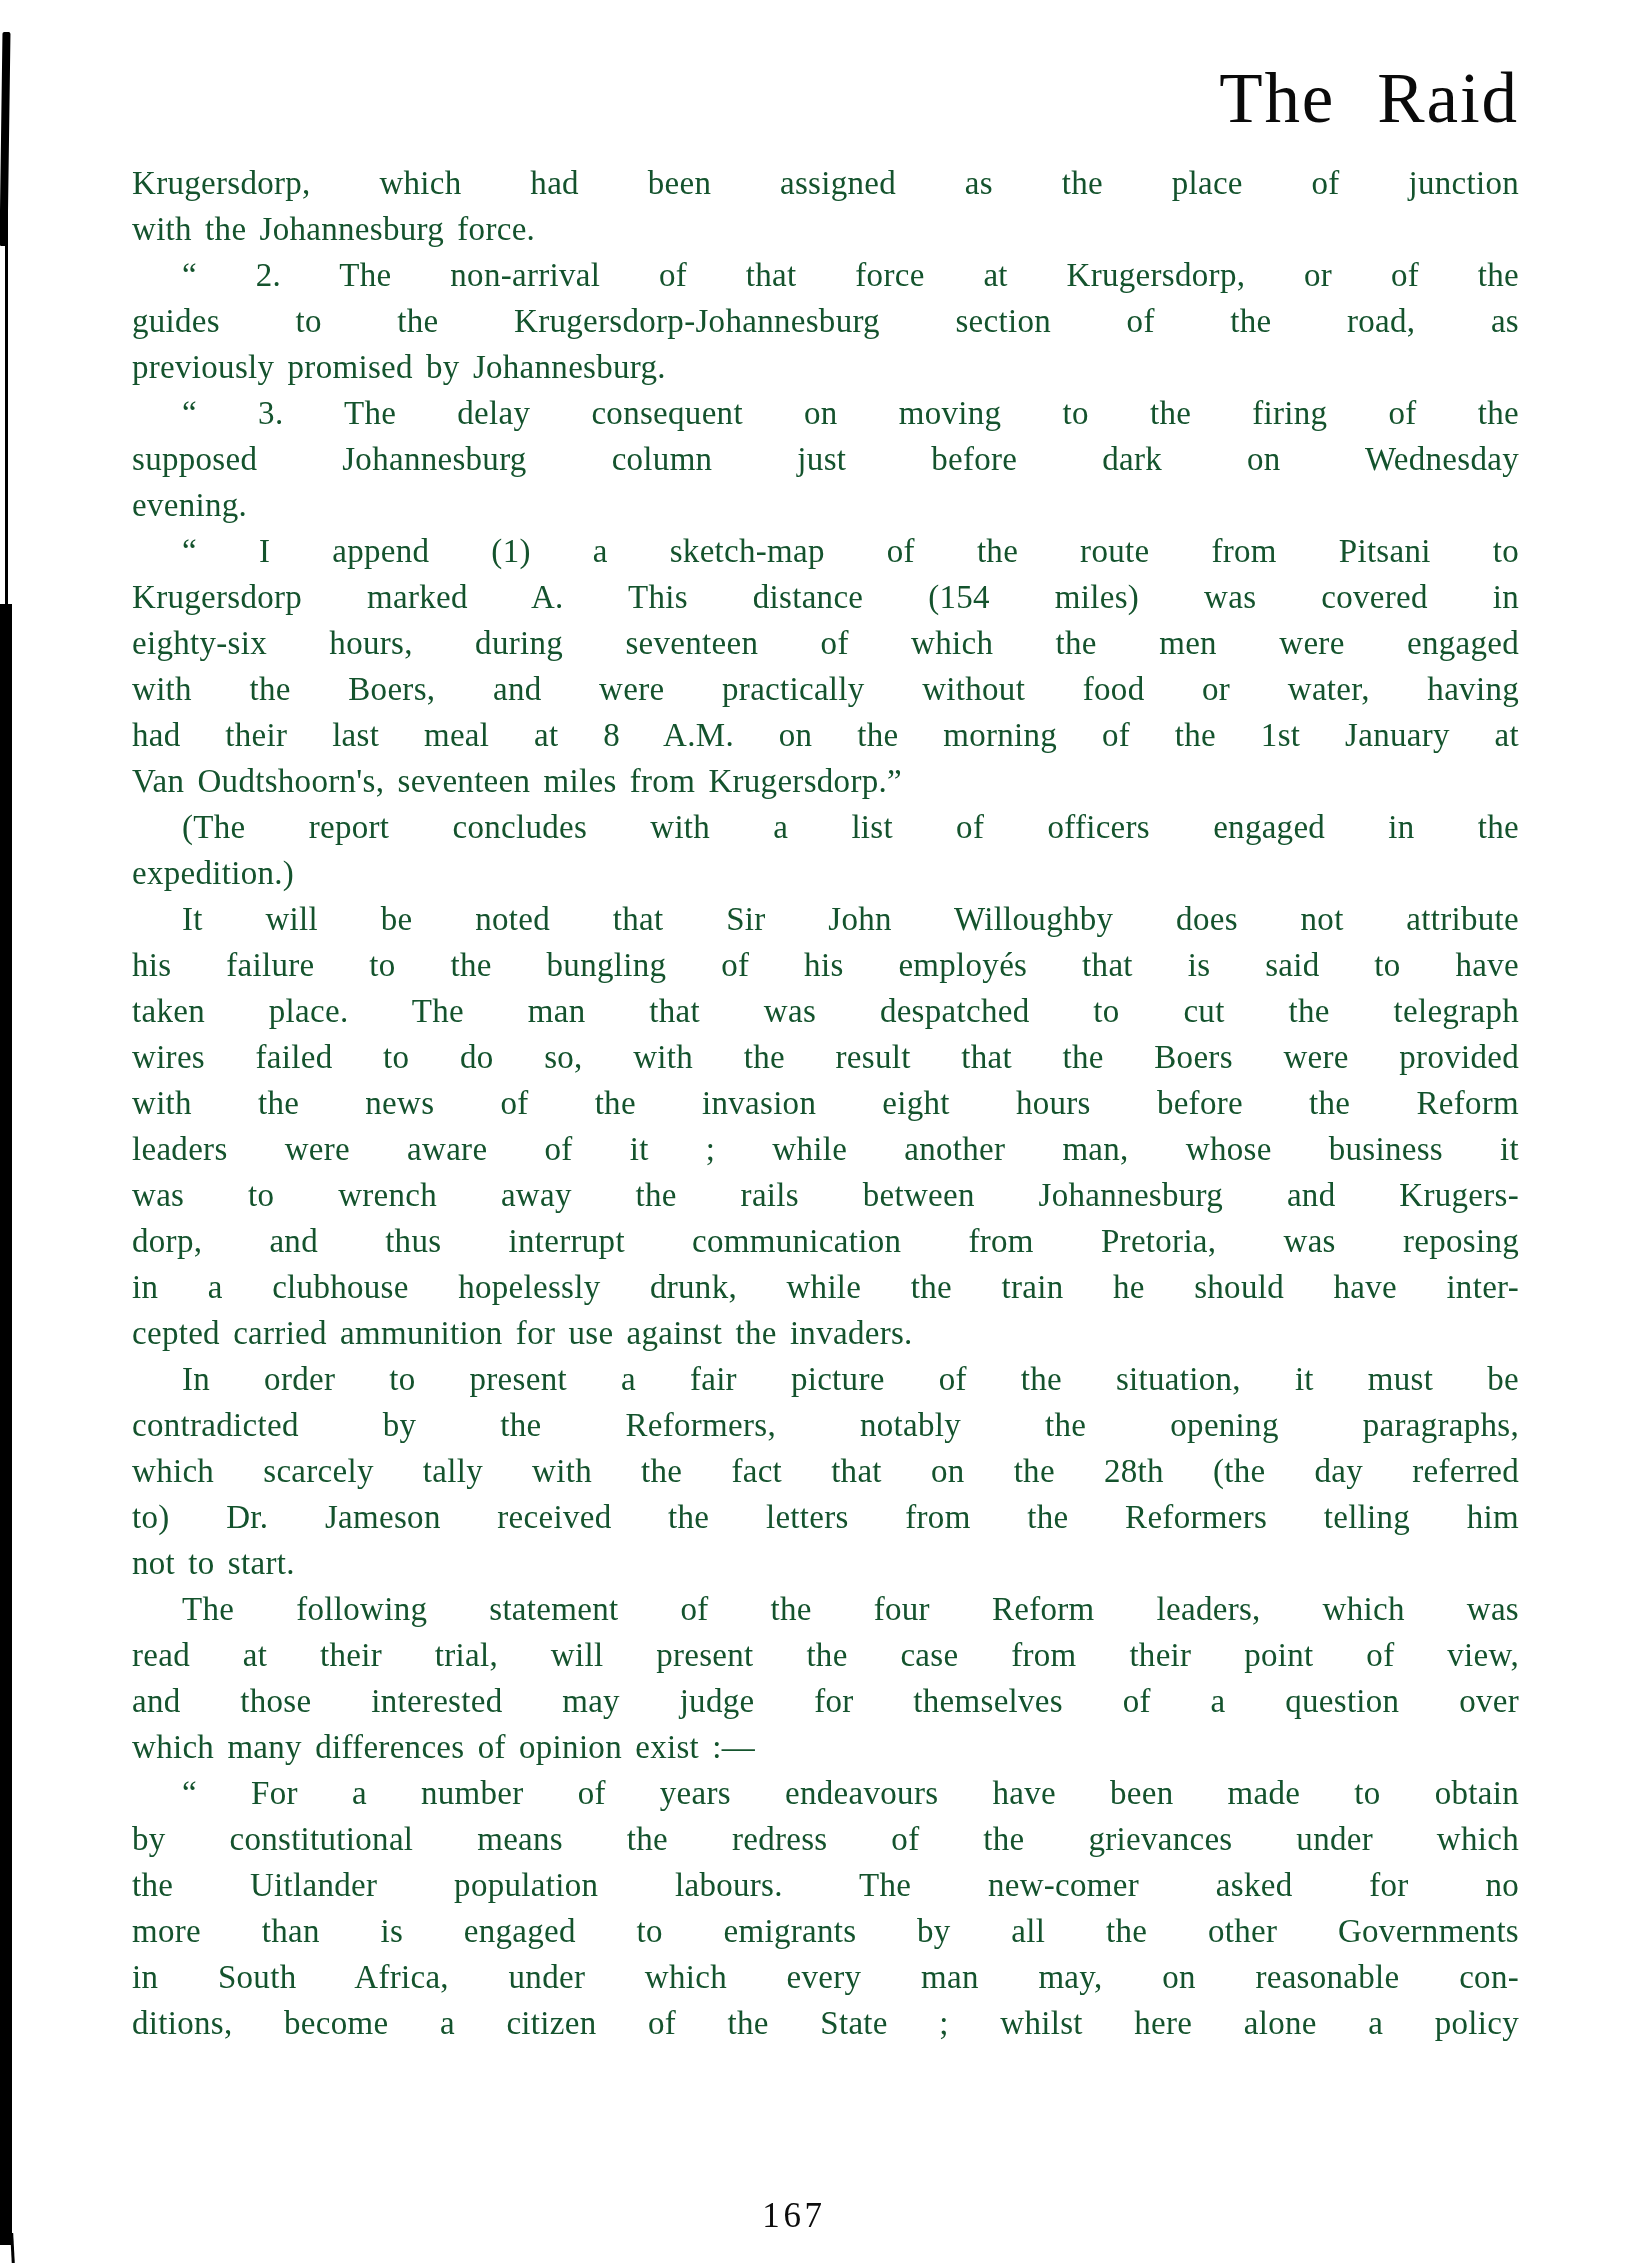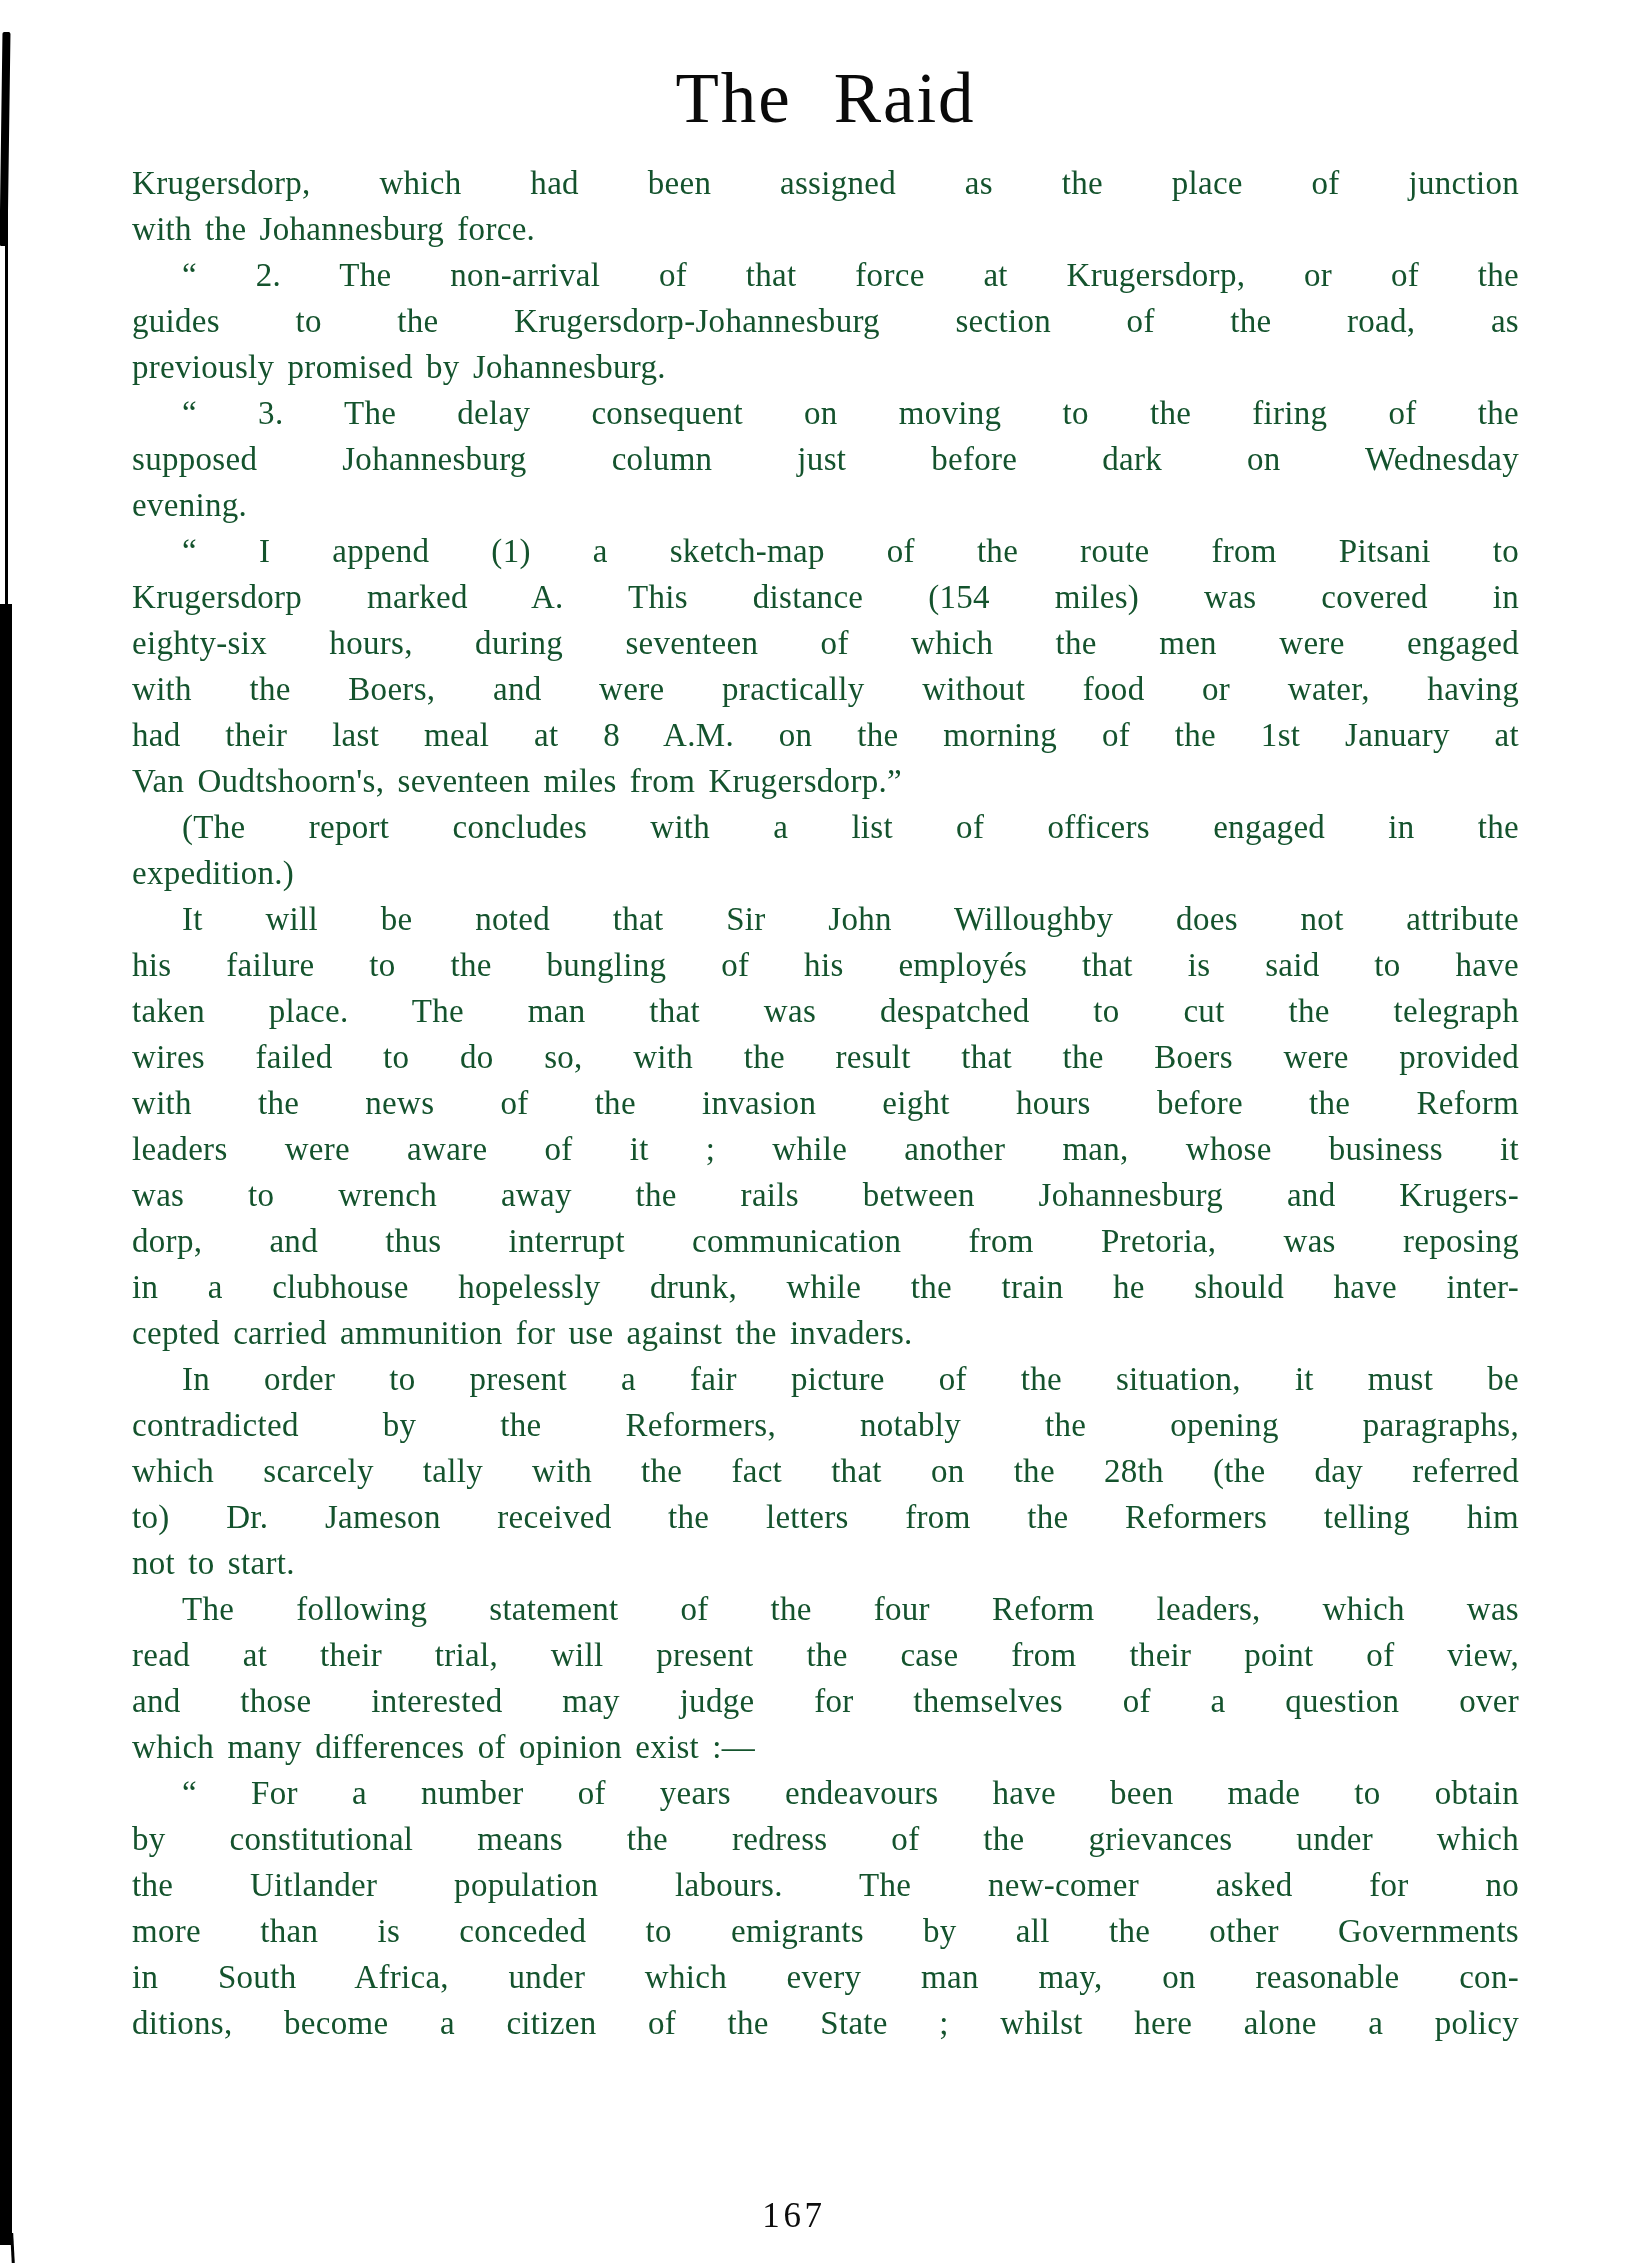--- a/index.html
+++ b/index.html
@@ -22,21 +22,21 @@
   .bind-top    { left: 0.9px;  top: 32px;   width: 7.5px;  height: 214px; transform: rotate(0.8deg); border-radius: 1.9px; }
   .bind-thin   { left: 4.7px;  top: 89px;   width: 3.7px;  height: 522px; }
   .bind-main   { left: 0px;  top: 604px;  width: 12px; height: 1641px; }
   .bind-tail   { left: 11.2px; top: 2233px; width: 2.8px;  height: 31px; transform: rotate(-3deg); }
 
   .title {
     position: absolute;
     left: 132px;
     top: 56px;
     width: 1387px;
-    text-align: center;
+    text-align: right;
     font-size: 71px;
     line-height: 84px;
     letter-spacing: 1.9px;
     word-spacing: 22.4px;
     color: #0a0a0a;
   }
 
   .text-block {
     position: absolute;
     left: 132px;
@@ -129,21 +129,21 @@
       <div>
         <div class="line first">The following statement of the four Reform leaders, which was</div>
         <div class="line">read at their trial, will present the case from their point of view,</div>
         <div class="line">and those interested may judge for themselves of a question over</div>
         <div class="line last">which many differences of opinion exist :—</div>
       </div>
       <div>
         <div class="line first">“ For a number of years endeavours have been made to obtain</div>
         <div class="line">by constitutional means the redress of the grievances under which</div>
         <div class="line">the Uitlander population labours.  The new-comer asked for no</div>
-        <div class="line">more than is conceded to emigrants by all the other Governments</div>
+        <div class="line">more than is engaged to emigrants by all the other Governments</div>
         <div class="line">in South Africa, under which every man may, on reasonable con-</div>
         <div class="line">ditions, become a citizen of the State ; whilst here alone a policy</div>
       </div>
     </div>
 
   <div class="folio">167</div>
 
 </div>
 
 

